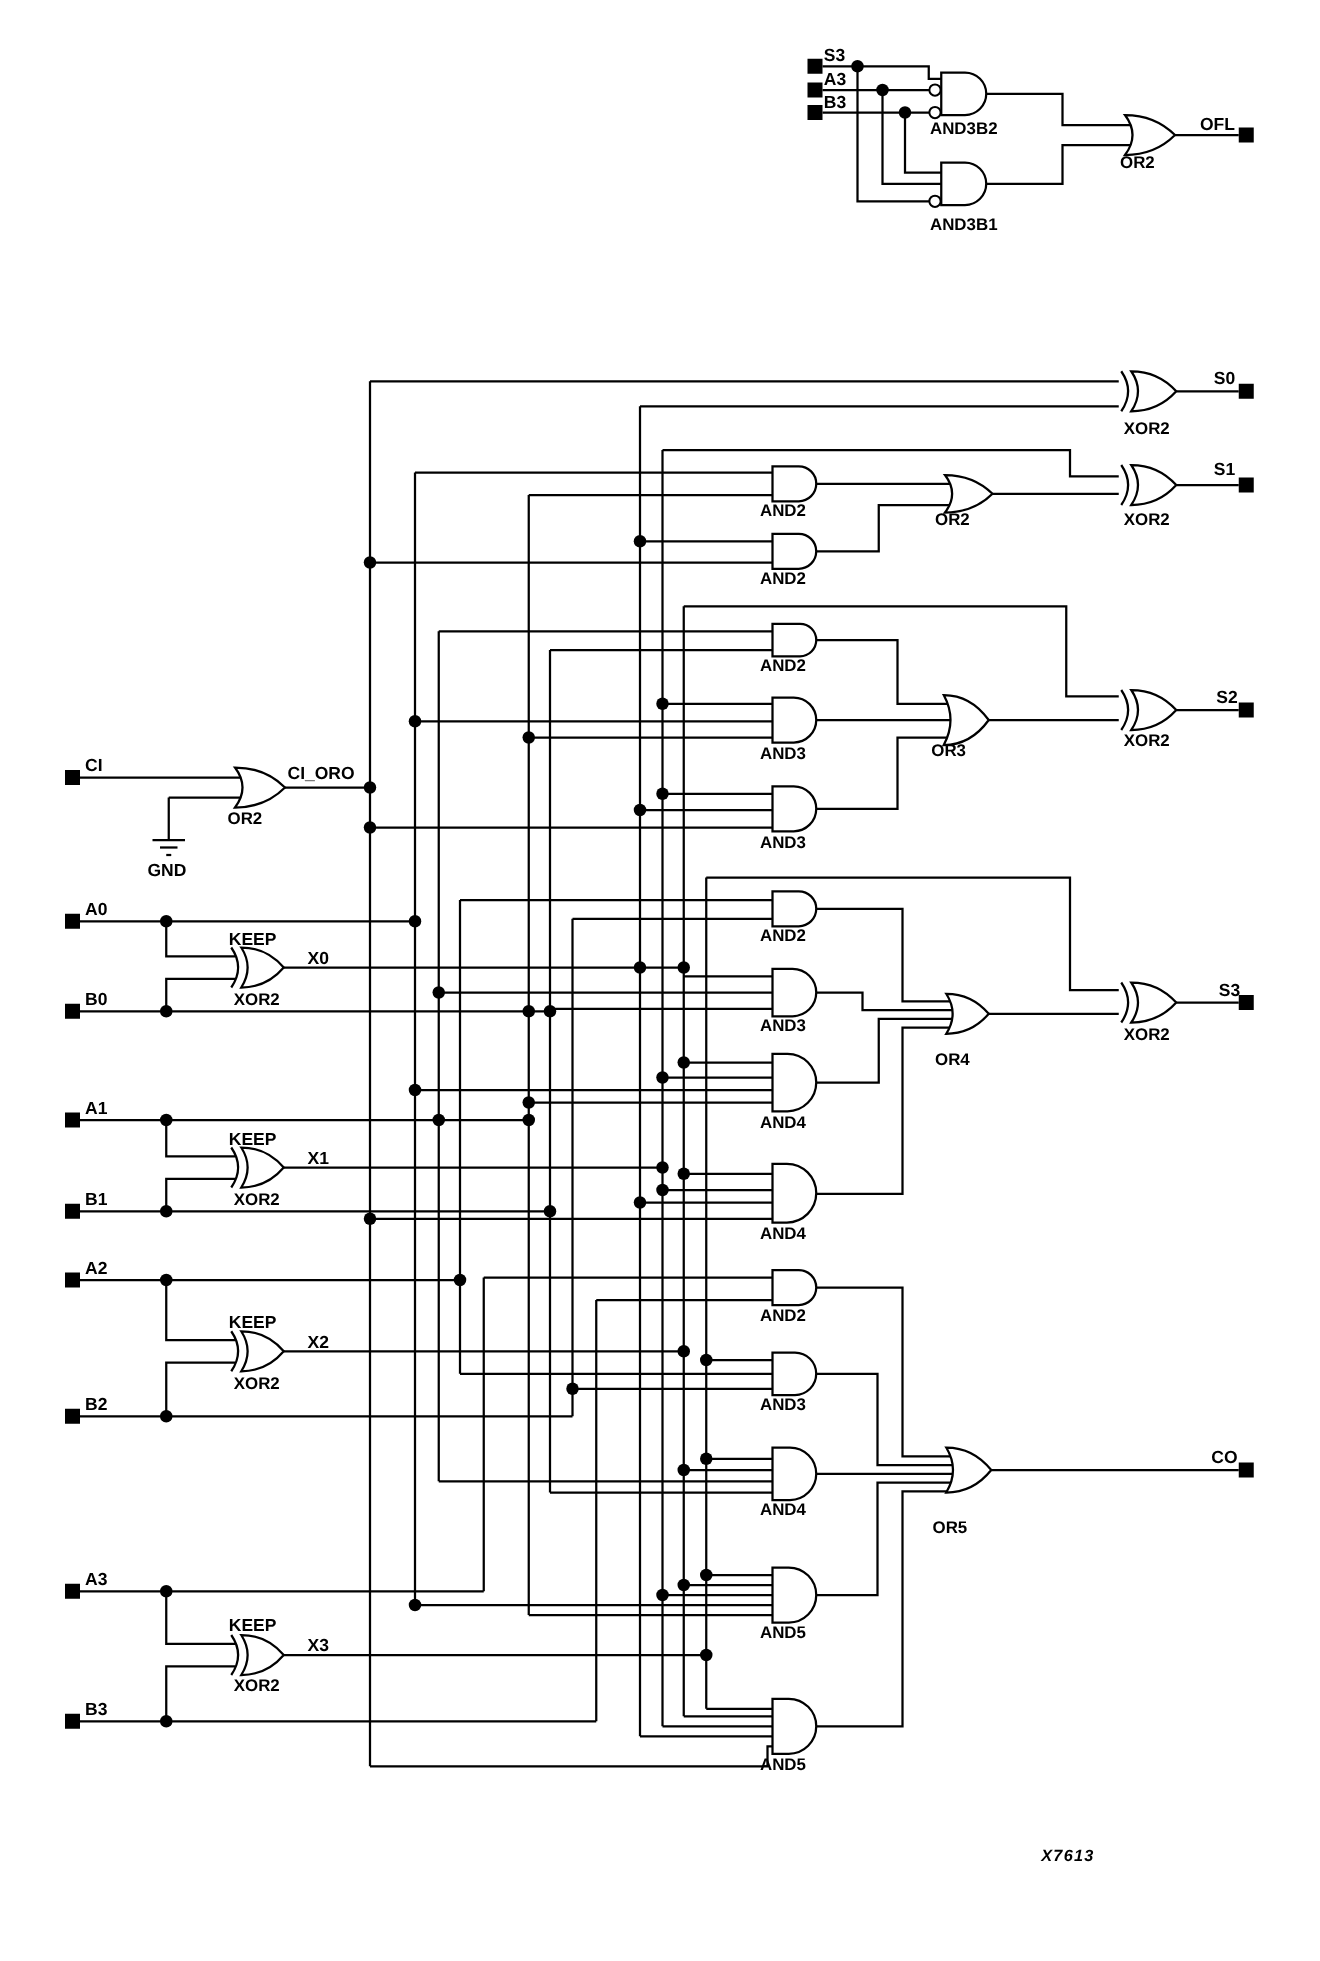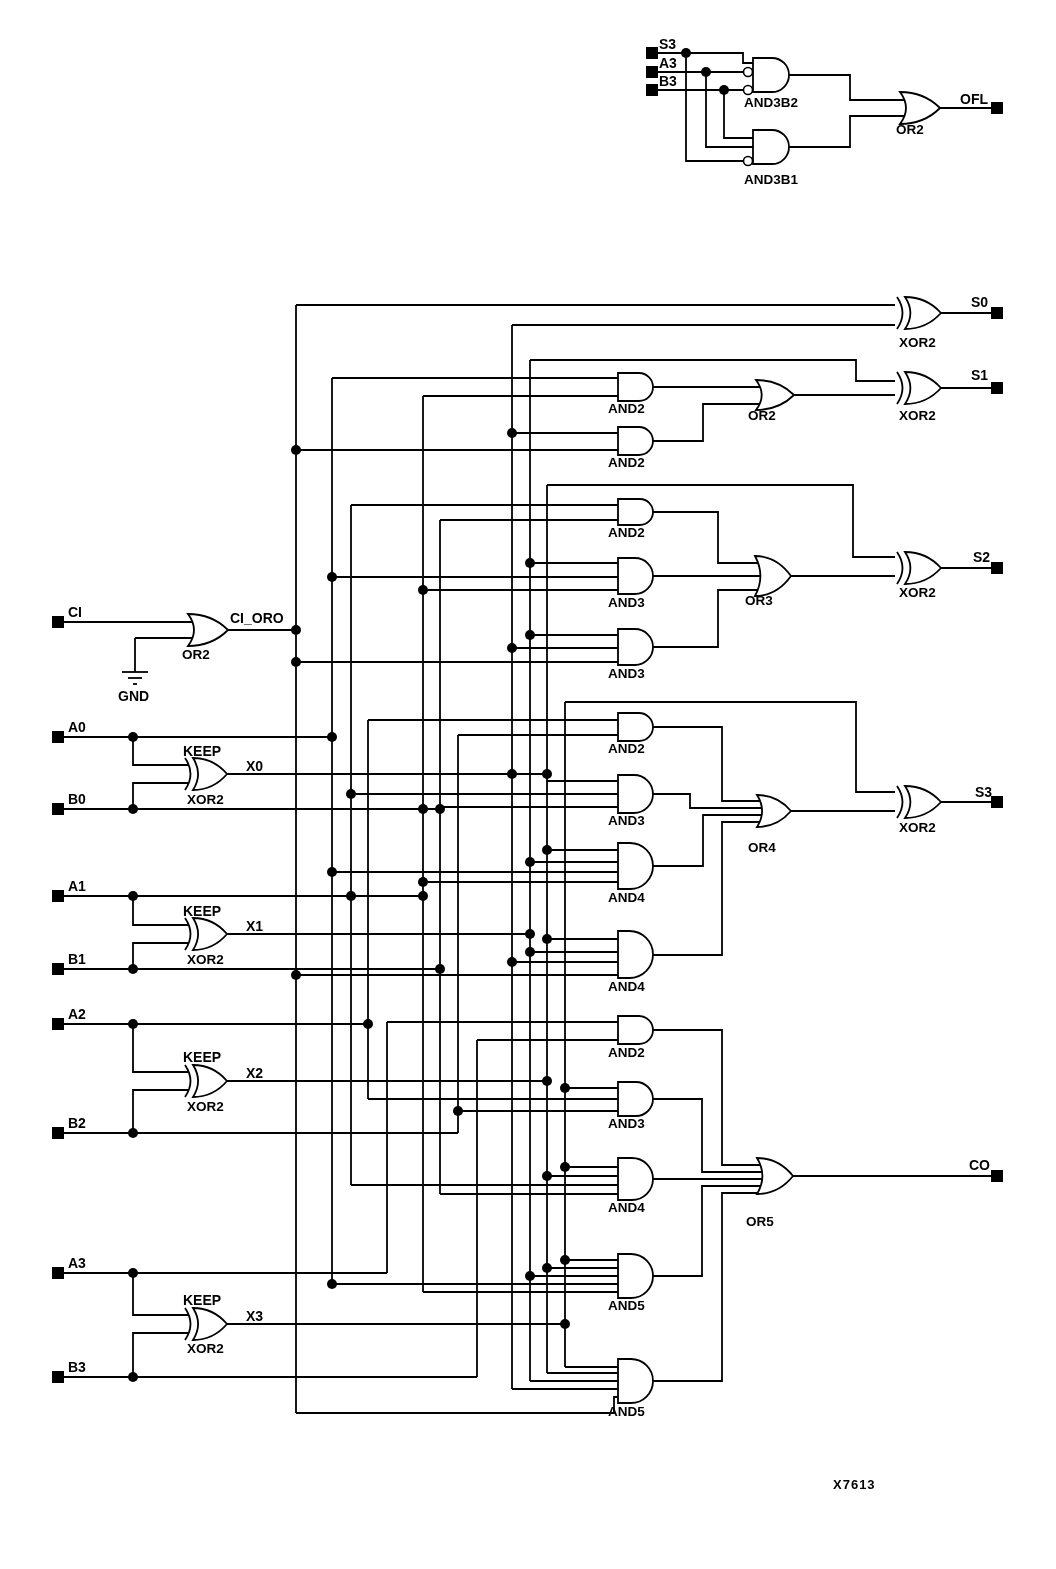--- a/index.html
+++ b/index.html
@@ -1,18 +1,18 @@
 <!DOCTYPE html>
 <html><head>
 <meta charset="utf-8">
 <style>
   html,body{margin:0;padding:0;background:#ffffff;}
   body{width:1056px;height:1569px;position:relative;font-family:"Liberation Sans",sans-serif;}
   #canvas{position:absolute;left:0;top:0;}
-  .watermark{position:absolute;left:833px;top:1477px;font-size:13px;font-weight:bold;color:#000;letter-spacing:1px;}
+  .watermark{position:absolute;left:833px;top:1477px;font-size:13px;font-weight:bold;color:#000;letter-spacing:1px;font-style:italic;}
   svg text{font-family:"Liberation Sans",sans-serif;font-weight:bold;fill:#000;}
 </style>
 </head>
 <body>
 
 <div id="canvas"><svg width="1056" height="1569" viewBox="0 0 1056 1569">
       <g stroke="#000000" stroke-width="1.8" fill="none">
         <polyline points="658,53 743,53 743,63 753,63"></polyline>
         <polyline points="658,72 744,72"></polyline>
         <polyline points="658,90 744,90"></polyline>

